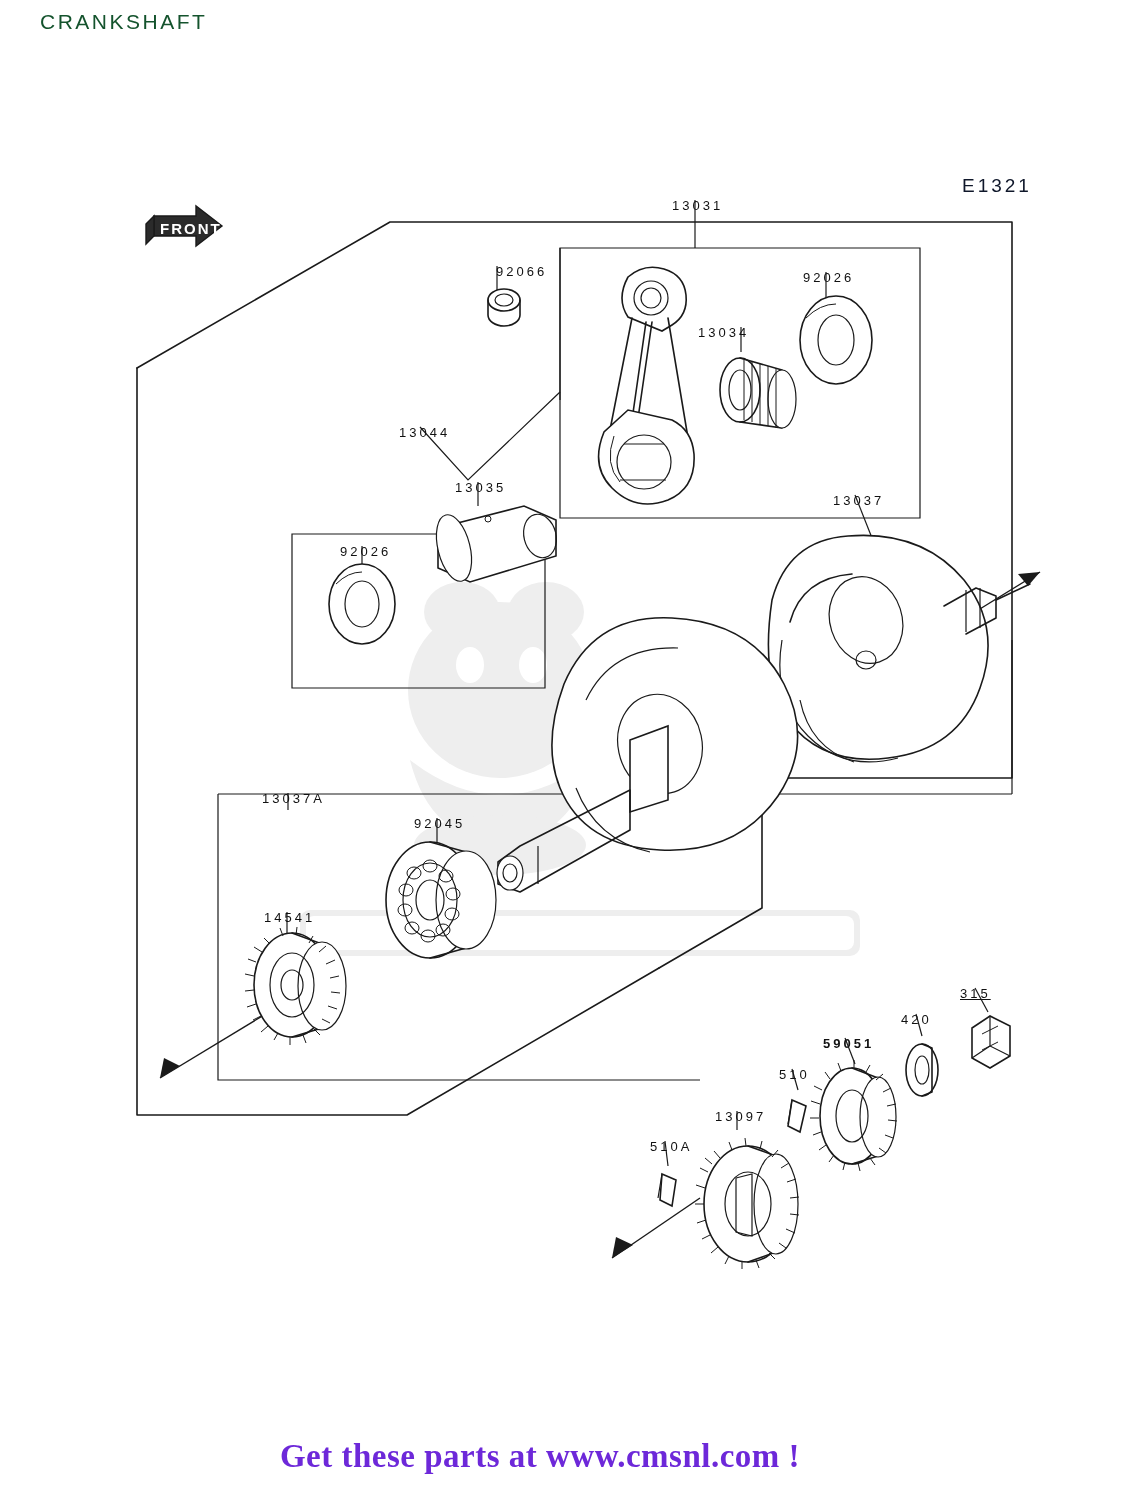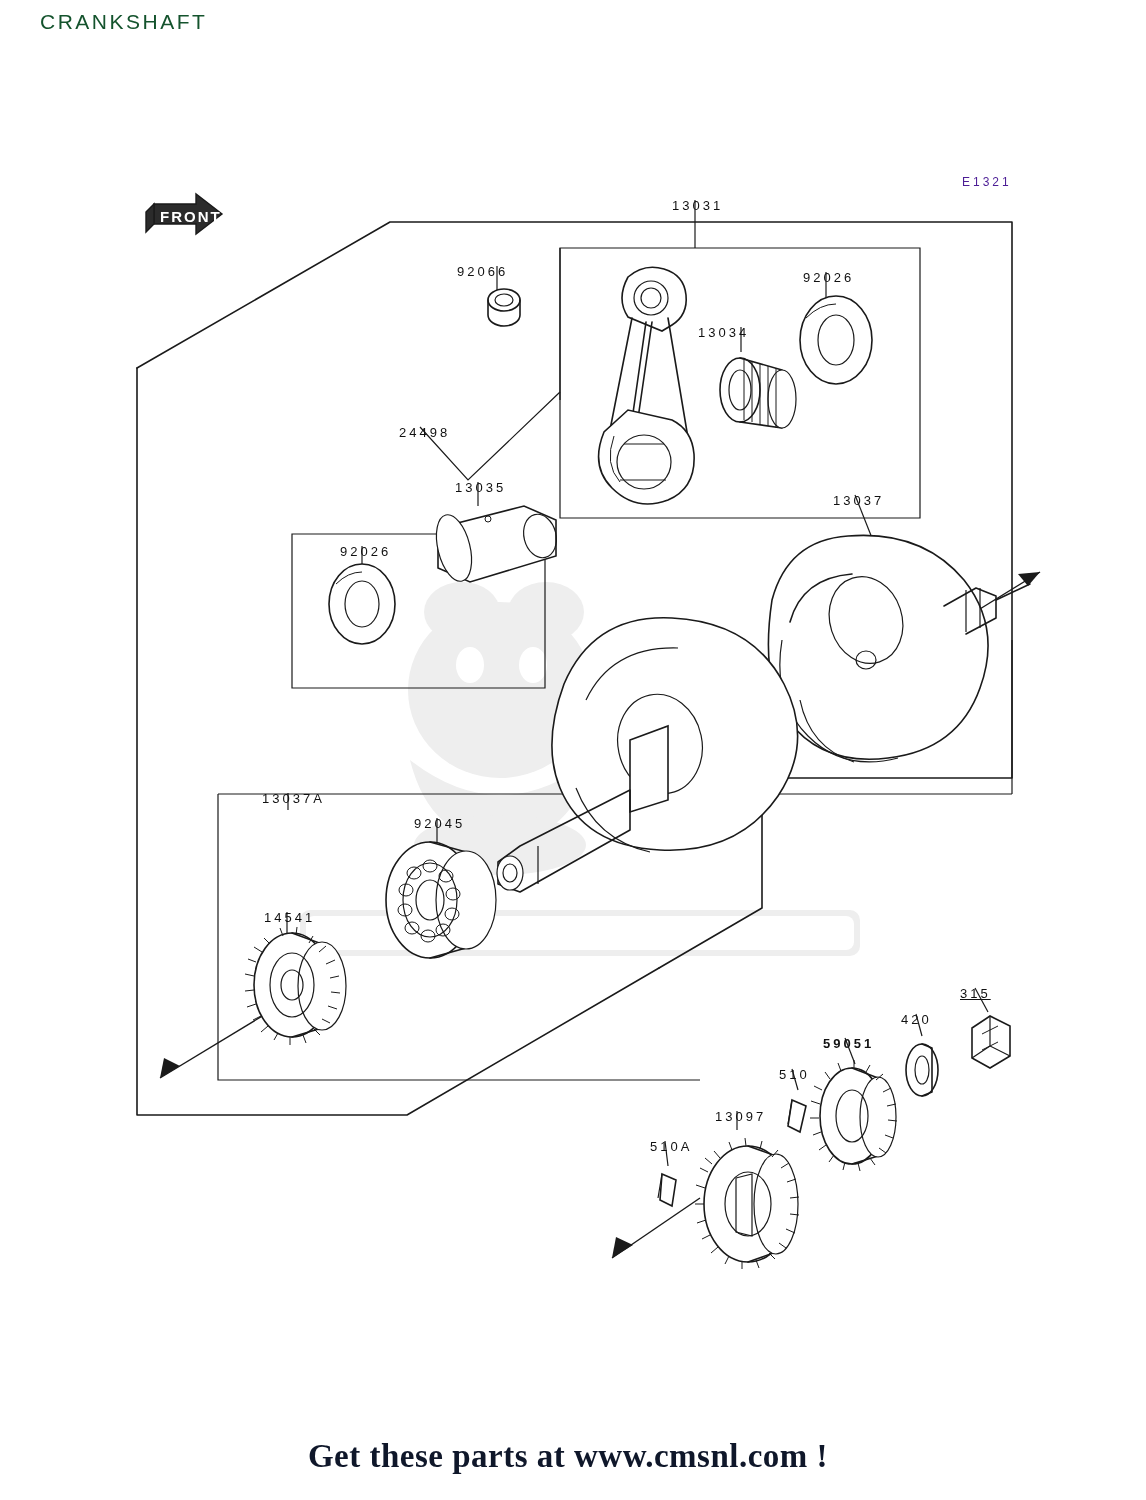--- a/index.html
+++ b/index.html
@@ -27,36 +27,35 @@
     top: 10px;
     font-size: 21px;
     letter-spacing: 2.5px;
     color: #14532d;
     font-family: "Liberation Sans", sans-serif;
   }
   #diagram-code {
     position: absolute;
     left: 962px;
     top: 175px;
-    font-size: 12px;
+    font-size: 19px;
     letter-spacing: 3px;
-    color: #4c1d95;
+    color: #0f172a;
   }
   #footer-cta {
     position: absolute;
     left: 0;
     top: 1438px;
     width: 1080px;
     text-align: center;
     font-family: "Liberation Serif", serif;
     font-weight: bold;
     font-size: 33px;
-    color: #0f172a;
+    color: #6d28d9;
     letter-spacing: 0.5px;
-    margin-left: 28px;
   }
   .callout {
     position: absolute;
     font-size: 13px;
     letter-spacing: 3px;
     color: #111;
     white-space: nowrap;
     margin-top: 12px;
   }
   svg.art {
@@ -77,21 +76,21 @@
   #wm-text {
     left: 300px;
     top: 905px;
     font-size: 46px;
     letter-spacing: 1px;
     color: #ededed;
   }
   #front-badge {
     position: absolute;
     left: 140px;
-    top: 192px;
+    top: 204px;
     width: 86px;
     height: 62px;
   }
   #front-badge .fr-label {
     position: absolute;
     left: 20px;
     top: 16px;
     font-size: 15px;
     font-weight: bold;
     letter-spacing: 2px;
@@ -348,24 +347,24 @@
 
   <div id="front-badge">
     <svg width="86" height="62" viewBox="0 0 86 62">
       <path d="M14 12 L56 12 L56 2 L82 22 L56 42 L56 32 L14 32 Z" fill="#2b2b2b" stroke="#1a1a1a" stroke-width="1.4"></path>
       <path d="M6 20 L14 12 L14 32 L6 40 Z" fill="#2b2b2b" stroke="#1a1a1a" stroke-width="1.4"></path>
     </svg>
     <div class="fr-label">FRONT</div>
   </div>
 
   <div class="callout" style="left:672px; top:186px;">13031</div>
-  <div class="callout" style="left:457px; top:252px;text-align:center;">92066</div>
+  <div class="callout" style="left:496px; top:252px;text-align:center;">92066</div>
   <div class="callout" style="left:803px; top:258px;">92026</div>
   <div class="callout" style="left:698px; top:313px;">13034</div>
-  <div class="callout" style="left:399px; top:413px;">24498</div>
+  <div class="callout" style="left:399px; top:413px;">13044</div>
   <div class="callout" style="left:455px; top:468px;">13035</div>
   <div class="callout" style="left:833px; top:481px;">13037</div>
   <div class="callout" style="left:340px; top:532px;">92026</div>
   <div class="callout" style="left:262px; top:779px;">13037A</div>
   <div class="callout" style="left:414px; top:804px;">92045</div>
   <div class="callout" style="left:264px; top:898px;">14541</div>
   <div class="callout" style="left:960px; top:974px;text-decoration:underline;">315</div>
   <div class="callout" style="left:901px; top:1000px;">420</div>
   <div class="callout" style="left:823px; top:1024px;font-weight:bold;">59051</div>
   <div class="callout" style="left:779px; top:1055px;">510</div>

